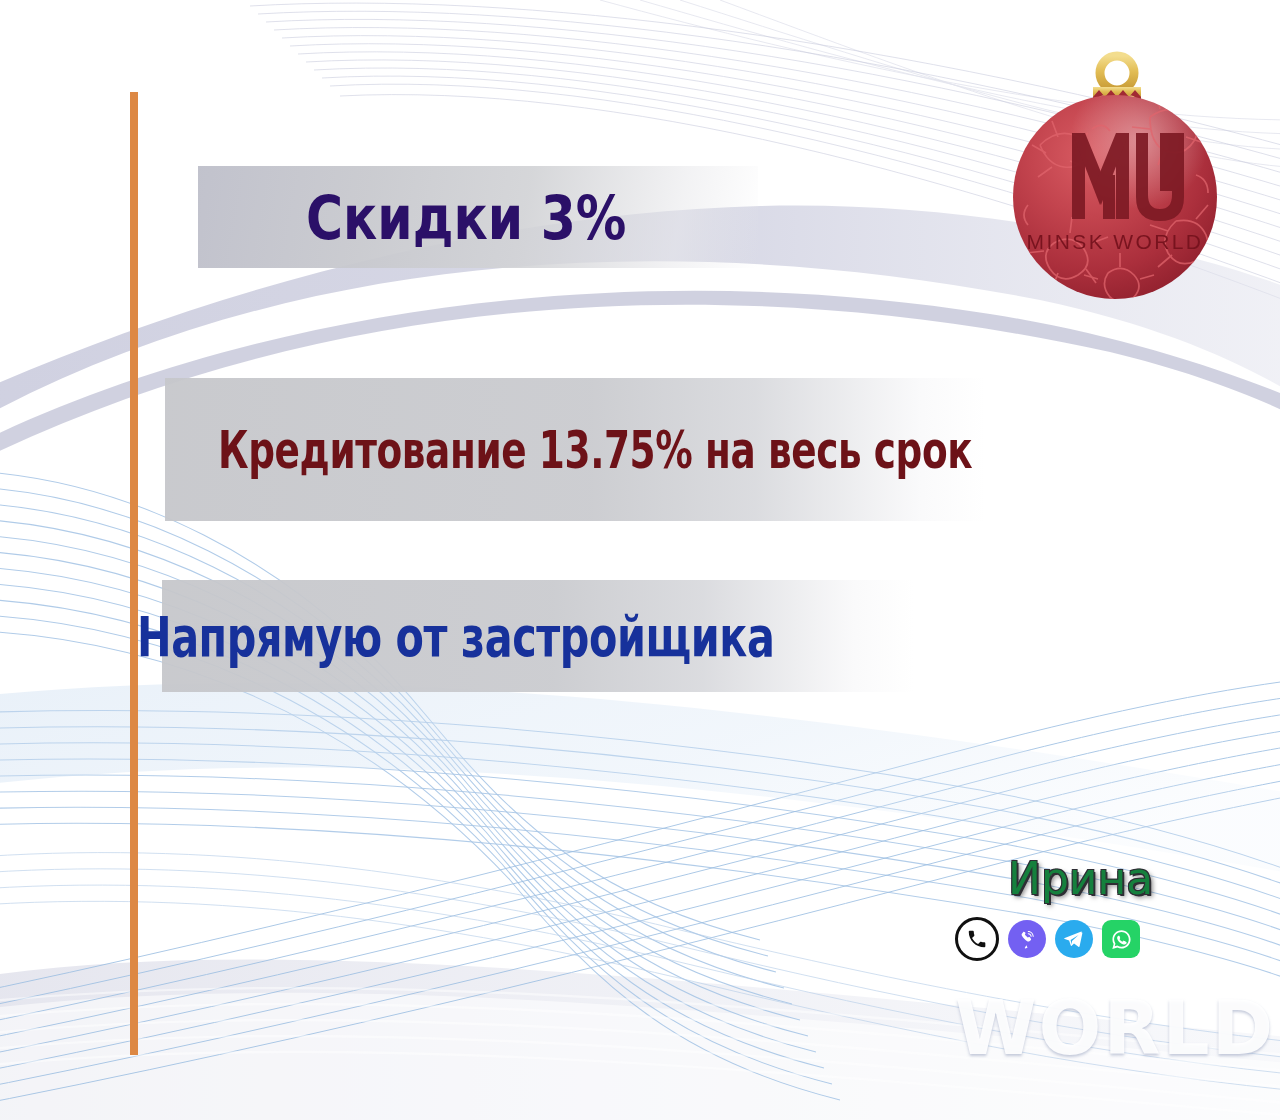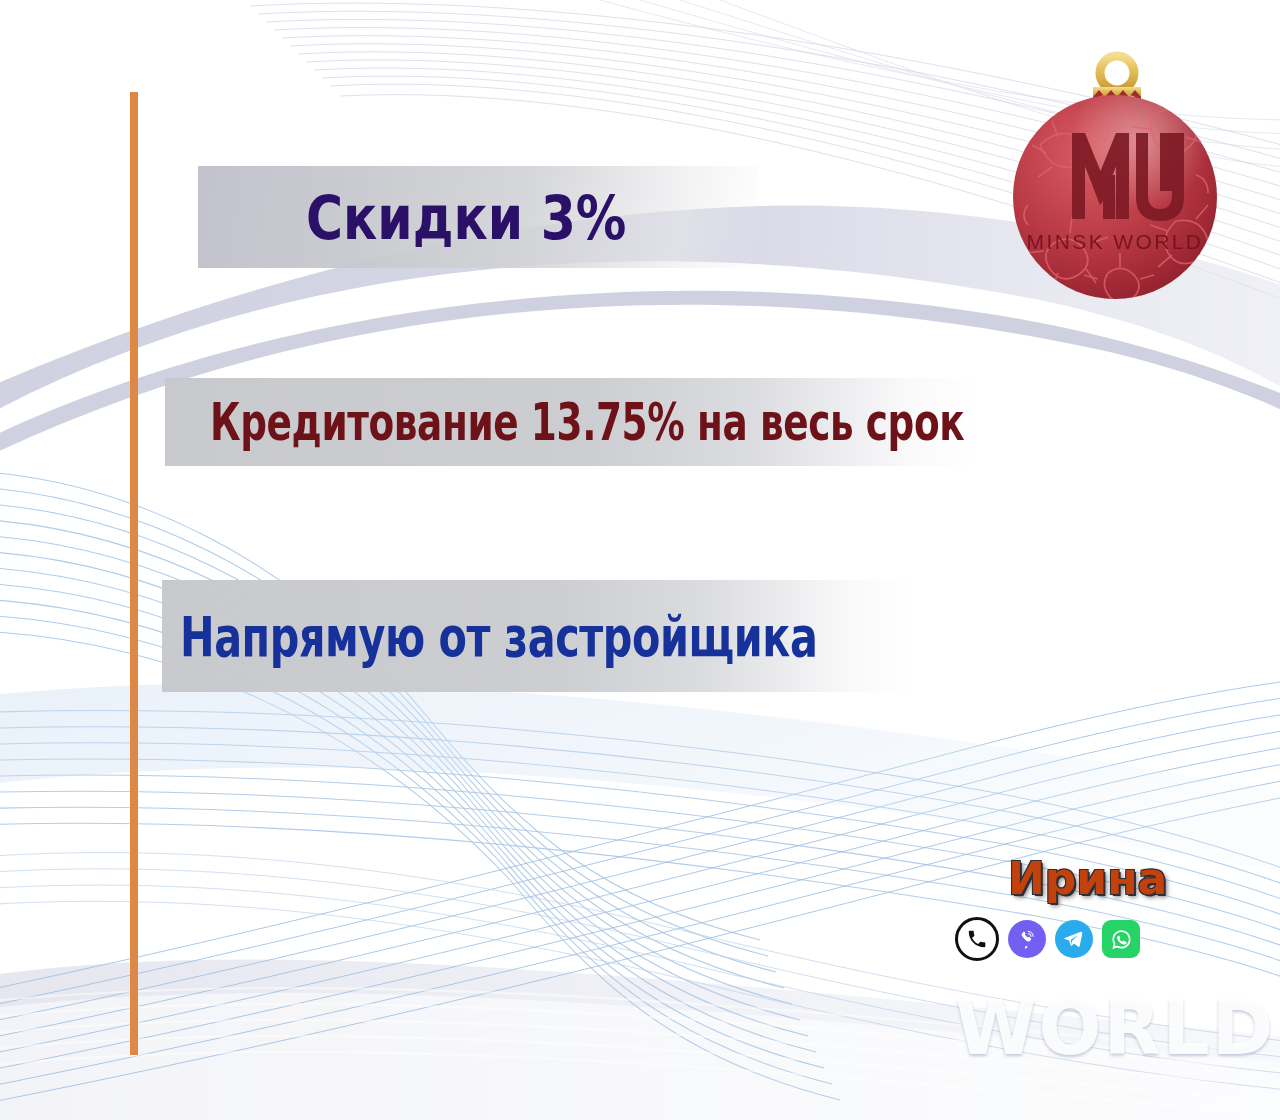--- a/index.html
+++ b/index.html
@@ -52,33 +52,33 @@
     font-size:61px;
     letter-spacing:0px;
     margin-left:108px;
     font-family:"DejaVu Sans","Liberation Sans",sans-serif;
     font-stretch:condensed;
     transform:scaleX(0.92);
     transform-origin:left center;
   }
 
   
-  #plate-credit{left:165px;top:378px;width:812px;height:88px;}
+  #plate-credit{left:165px;top:378px;width:812px;height:143px;padding-left:8px;}
   #plate-credit .plate-text{
     color:#6d1218;
     font-size:52px;
     margin-left:45px;
     font-family:"DejaVu Sans Condensed","Liberation Sans",sans-serif;
     transform:scaleX(0.80);
     transform-origin:left center;
     letter-spacing:-0.5px;
   }
 
   
-  #plate-direct{left:162px;top:580px;width:752px;height:112px;}
+  #plate-direct{left:162px;top:580px;width:752px;height:112px;justify-content:flex-end;}
   #plate-direct .plate-text{
     color:#17319b;
     font-size:56px;
     margin-left:18px;
     font-family:"DejaVu Sans Condensed","Liberation Sans",sans-serif;
     transform:scaleX(0.82);
     transform-origin:left center;
     letter-spacing:-0.5px;
   }
 
@@ -92,21 +92,21 @@
     transform:scaleX(0.88);
     transform-origin:left center;
   }
 
   
   #ornament{position:absolute;left:1000px;top:25px;width:230px;height:285px;}
 
   
   #agent-name{
     position:absolute;left:1008px;top:853px;
-    font-size:44px;font-weight:bold;color:#c2410c;
+    font-size:44px;font-weight:normal;color:#15803d;
     font-family:"DejaVu Sans","Liberation Sans",sans-serif;
     text-shadow:
        2px 2px 0 #2e2e34, -1px -1px 0 #2e2e34,
        1px -1px 0 #2e2e34, -1px 1px 0 #2e2e34,
        3px 3px 5px rgba(0,0,0,.55);
     letter-spacing:0px;
   }
   #contact-icons{position:absolute;left:955px;top:917px;display:flex;gap:9px;align-items:center;}
   .cicon{width:38px;height:38px;border-radius:50%;display:flex;align-items:center;justify-content:center;}
 

